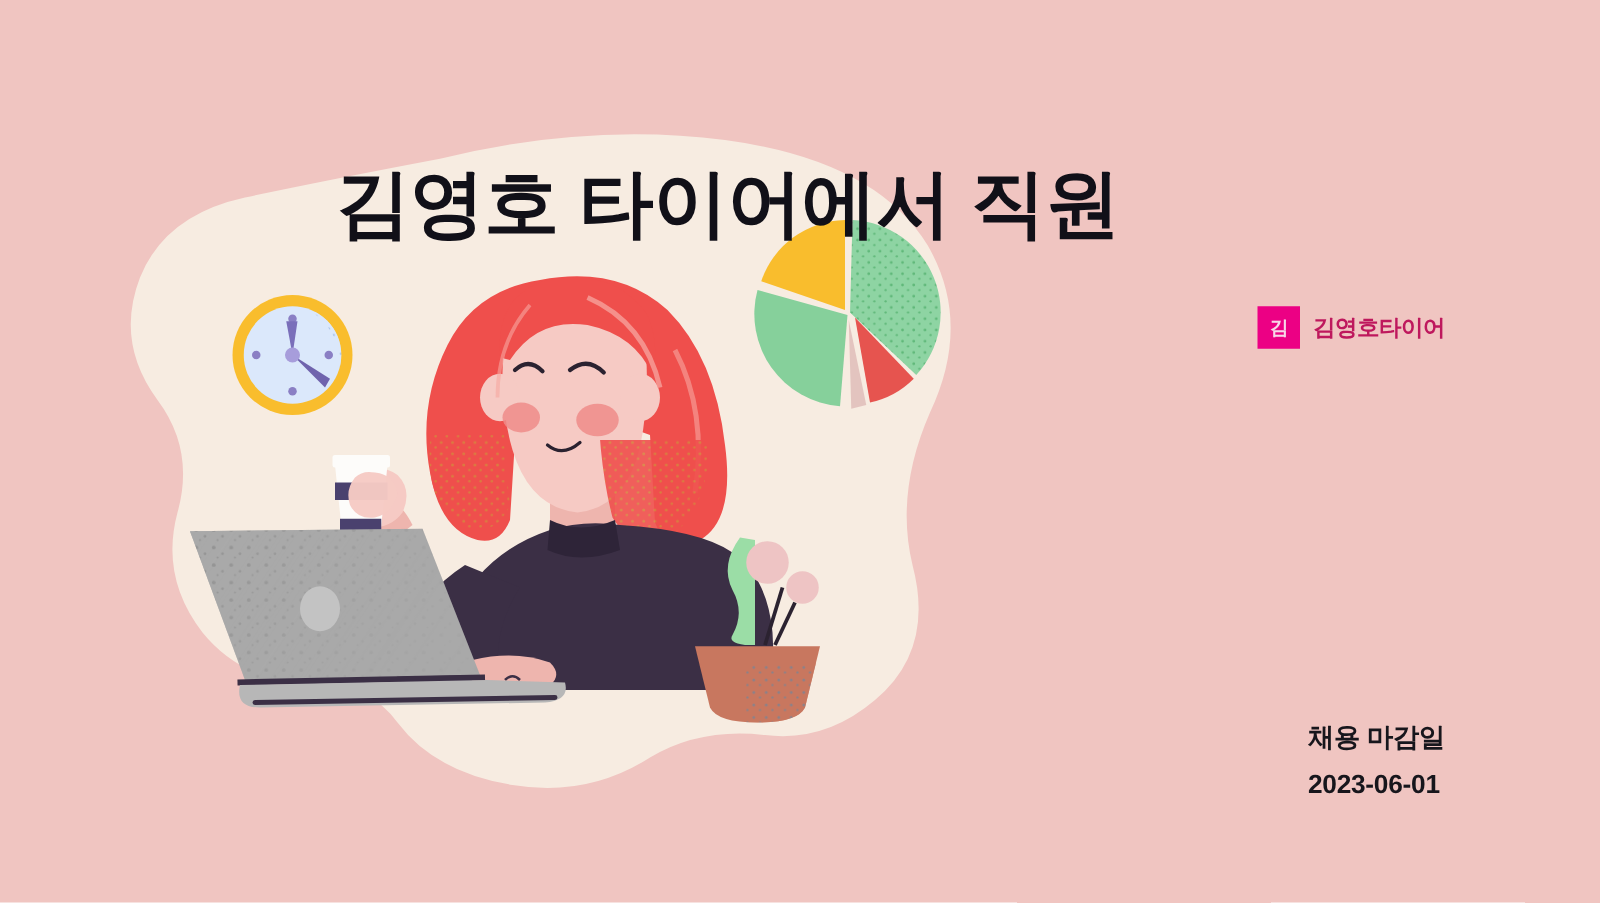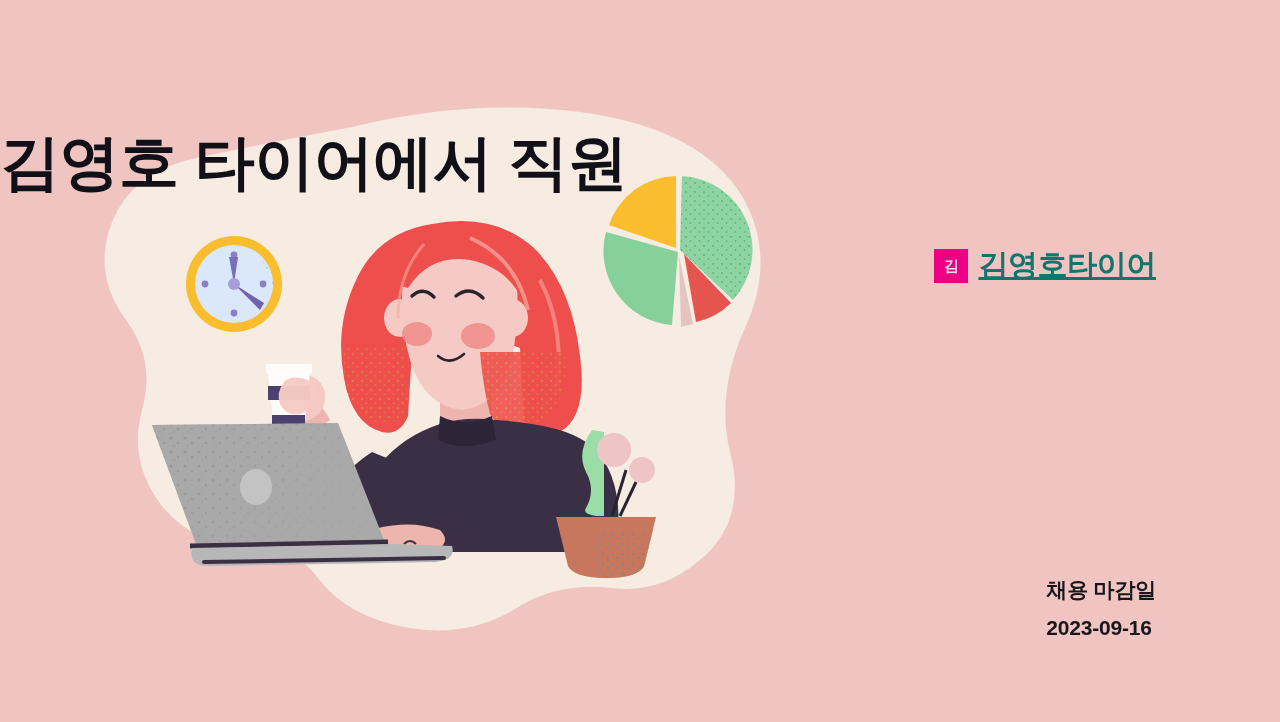--- a/index.html
+++ b/index.html
@@ -36,21 +36,21 @@
     height: 722px;
     pointer-events: none;
   }
   .text-layer > * { pointer-events: auto; }
 
   .headline {
     position: absolute;
     left: 0;
     right: 116px;
     top: 128px;
-    text-align: left;
+    text-align: center;
     font-size: 60px;
     line-height: 1.15;
     font-weight: 700;
     letter-spacing: -0.5px;
     color: #111018;
     white-space: nowrap;
   }
 
   .company-row {
     position: absolute;
@@ -67,26 +67,25 @@
     color: #f7d7e8;
     font-size: 15px;
     font-weight: 700;
     display: flex;
     align-items: center;
     justify-content: center;
     line-height: 1;
     flex: 0 0 auto;
   }
   .company-name {
-    font-size: 30px;
+    font-size: 18px;
     font-weight: 700;
-    color: #0f766e;
+    color: #be185d;
     letter-spacing: -0.4px;
     white-space: nowrap;
-    text-decoration: underline;
   }
 
   .deadline-row {
     position: absolute;
     right: 124px;
     top: 576px;
     display: flex;
     align-items: baseline;
     gap: 12px;
     font-size: 21px;
@@ -333,17 +332,17 @@
 
     <div class="headline">김영호 타이어에서 직원</div>
 
     <div class="company-row">
       <div class="company-badge">김</div>
       <div class="company-name">김영호타이어</div>
     </div>
 
     <div class="deadline-row">
       <span>채용 마감일</span>
-      <span>2023-09-16</span>
+      <span>2023-06-01</span>
     </div>
 
   </div>
 </div>
 
 </body></html>

